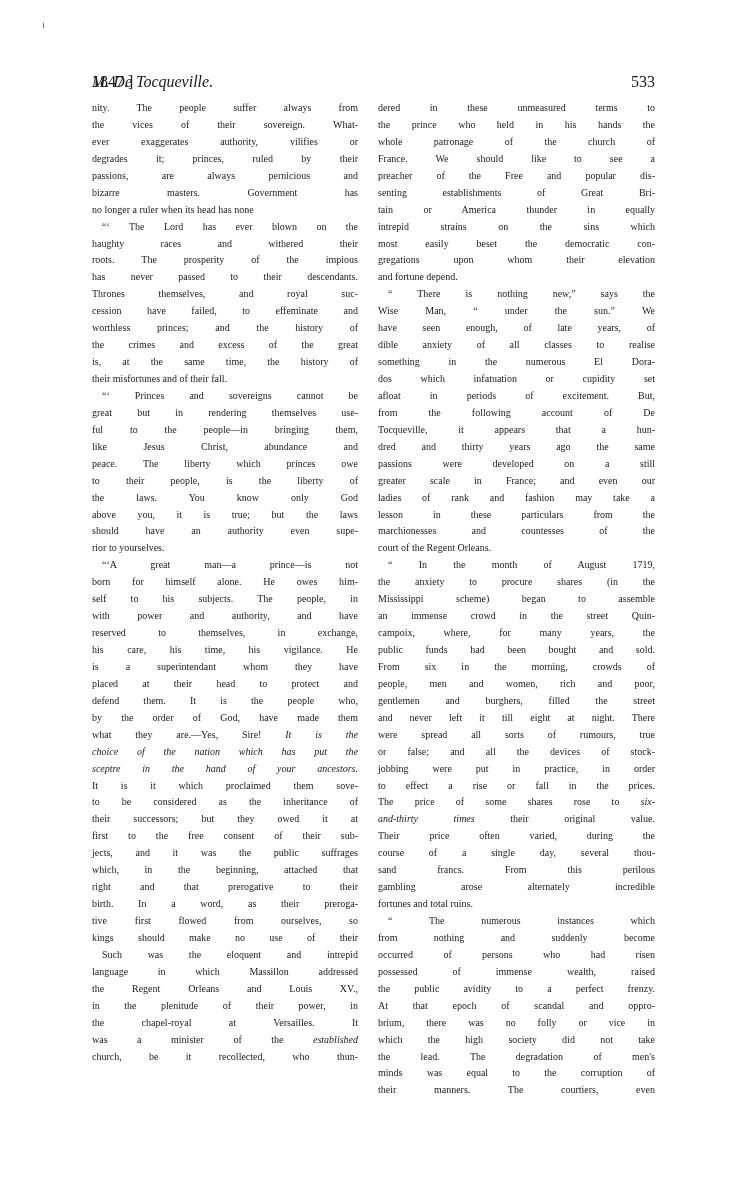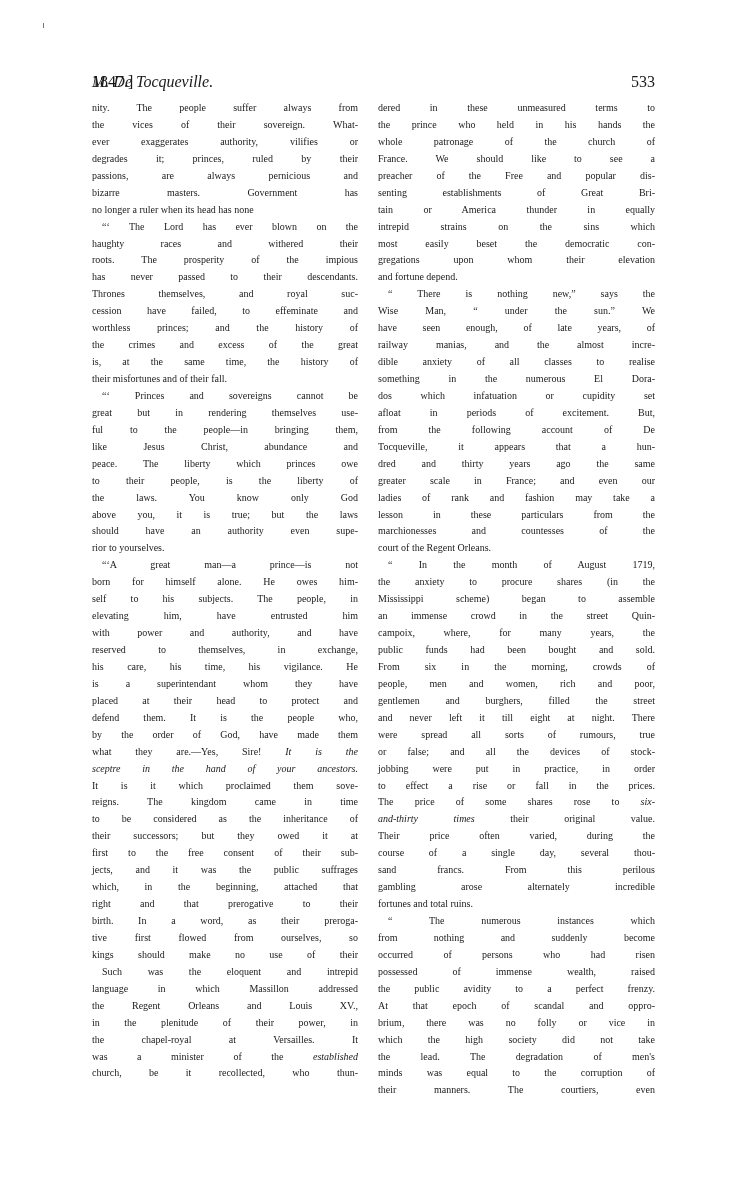--- a/index.html
+++ b/index.html
@@ -64,32 +64,31 @@
     <span class="line"><span>like Jesus Christ, abundance and</span></span>
     <span class="line"><span>peace.  The liberty which princes owe</span></span>
     <span class="line"><span>to their people, is the liberty of</span></span>
     <span class="line"><span>the laws.  You know only God</span></span>
     <span class="line"><span>above you, it is true; but the laws</span></span>
     <span class="line"><span>should have an authority even supe-</span></span>
     <span class="line last"><span>rior to yourselves.</span></span>
     <span class="line indent"><span>“‘A great man—a prince—is not</span></span>
     <span class="line"><span>born for himself alone.  He owes him-</span></span>
     <span class="line"><span>self to his subjects.  The people, in</span></span>
-    <span class="line"><span>elevating him, have entrusted him</span></span>
     <span class="line"><span>with power and authority, and have</span></span>
     <span class="line"><span>reserved to themselves, in exchange,</span></span>
     <span class="line"><span>his care, his time, his vigilance.  He</span></span>
     <span class="line"><span>is a superintendant whom they have</span></span>
     <span class="line"><span>placed at their head to protect and</span></span>
     <span class="line"><span>defend them.  It is the people who,</span></span>
     <span class="line"><span>by the order of God, have made them</span></span>
     <span class="line"><span>what they are.—Yes, Sire! </span><em>It is the</em></span>
+    <span class="line"><em>choice of the nation which has put the</em></span>
     <span class="line"><em>sceptre in the hand of your ancestors.</em></span>
     <span class="line"><span>It is it which proclaimed them sove-</span></span>
-    <span class="line"><span>reigns.  The kingdom came in time</span></span>
     <span class="line"><span>to be considered as the inheritance of</span></span>
     <span class="line"><span>their successors; but they owed it at</span></span>
     <span class="line"><span>first to the free consent of their sub-</span></span>
     <span class="line"><span>jects, and it was the public suffrages</span></span>
     <span class="line"><span>which, in the beginning, attached that</span></span>
     <span class="line"><span>right and that prerogative to their</span></span>
     <span class="line"><span>birth.  In a word, as their preroga-</span></span>
     <span class="line"><span>tive first flowed from ourselves, so</span></span>
     <span class="line"><span>kings should make no use of their</span></span>
     <span class="line indent"><span>Such was the eloquent and intrepid</span></span>
@@ -108,28 +107,28 @@
     <span class="line"><span>preacher of the Free and popular dis-</span></span>
     <span class="line"><span>senting establishments of Great Bri-</span></span>
     <span class="line"><span>tain or America thunder in equally</span></span>
     <span class="line"><span>intrepid strains on the sins which</span></span>
     <span class="line"><span>most easily beset the democratic con-</span></span>
     <span class="line"><span>gregations upon whom their elevation</span></span>
     <span class="line last"><span>and fortune depend.</span></span>
     <span class="line indent"><span>“ There is nothing new,” says the</span></span>
     <span class="line"><span>Wise Man, “ under the sun.”  We</span></span>
     <span class="line"><span>have seen enough, of late years, of</span></span>
-    <span class="line"><span>railway manias, and the almost incre-</span></span>
     <span class="line"><span>dible anxiety of all classes to realise</span></span>
     <span class="line"><span>something in the numerous El Dora-</span></span>
     <span class="line"><span>dos which infatuation or cupidity set</span></span>
     <span class="line"><span>afloat in periods of excitement.  But,</span></span>
     <span class="line"><span>from the following account of De</span></span>
     <span class="line"><span>Tocqueville, it appears that a hun-</span></span>
     <span class="line"><span>dred and thirty years ago the same</span></span>
+    <span class="line"><span>passions were developed on a still</span></span>
     <span class="line"><span>greater scale in France; and even our</span></span>
     <span class="line"><span>ladies of rank and fashion may take a</span></span>
     <span class="line"><span>lesson in these particulars from the</span></span>
     <span class="line"><span>marchionesses and countesses of the</span></span>
     <span class="line last"><span>court of the Regent Orleans.</span></span>
     <span class="line indent"><span>“ In the month of August 1719,</span></span>
     <span class="line"><span>the anxiety to procure shares (in the</span></span>
     <span class="line"><span>Mississippi scheme) began to assemble</span></span>
     <span class="line"><span>an immense crowd in the street Quin-</span></span>
     <span class="line"><span>campoix, where, for many years, the</span></span>

